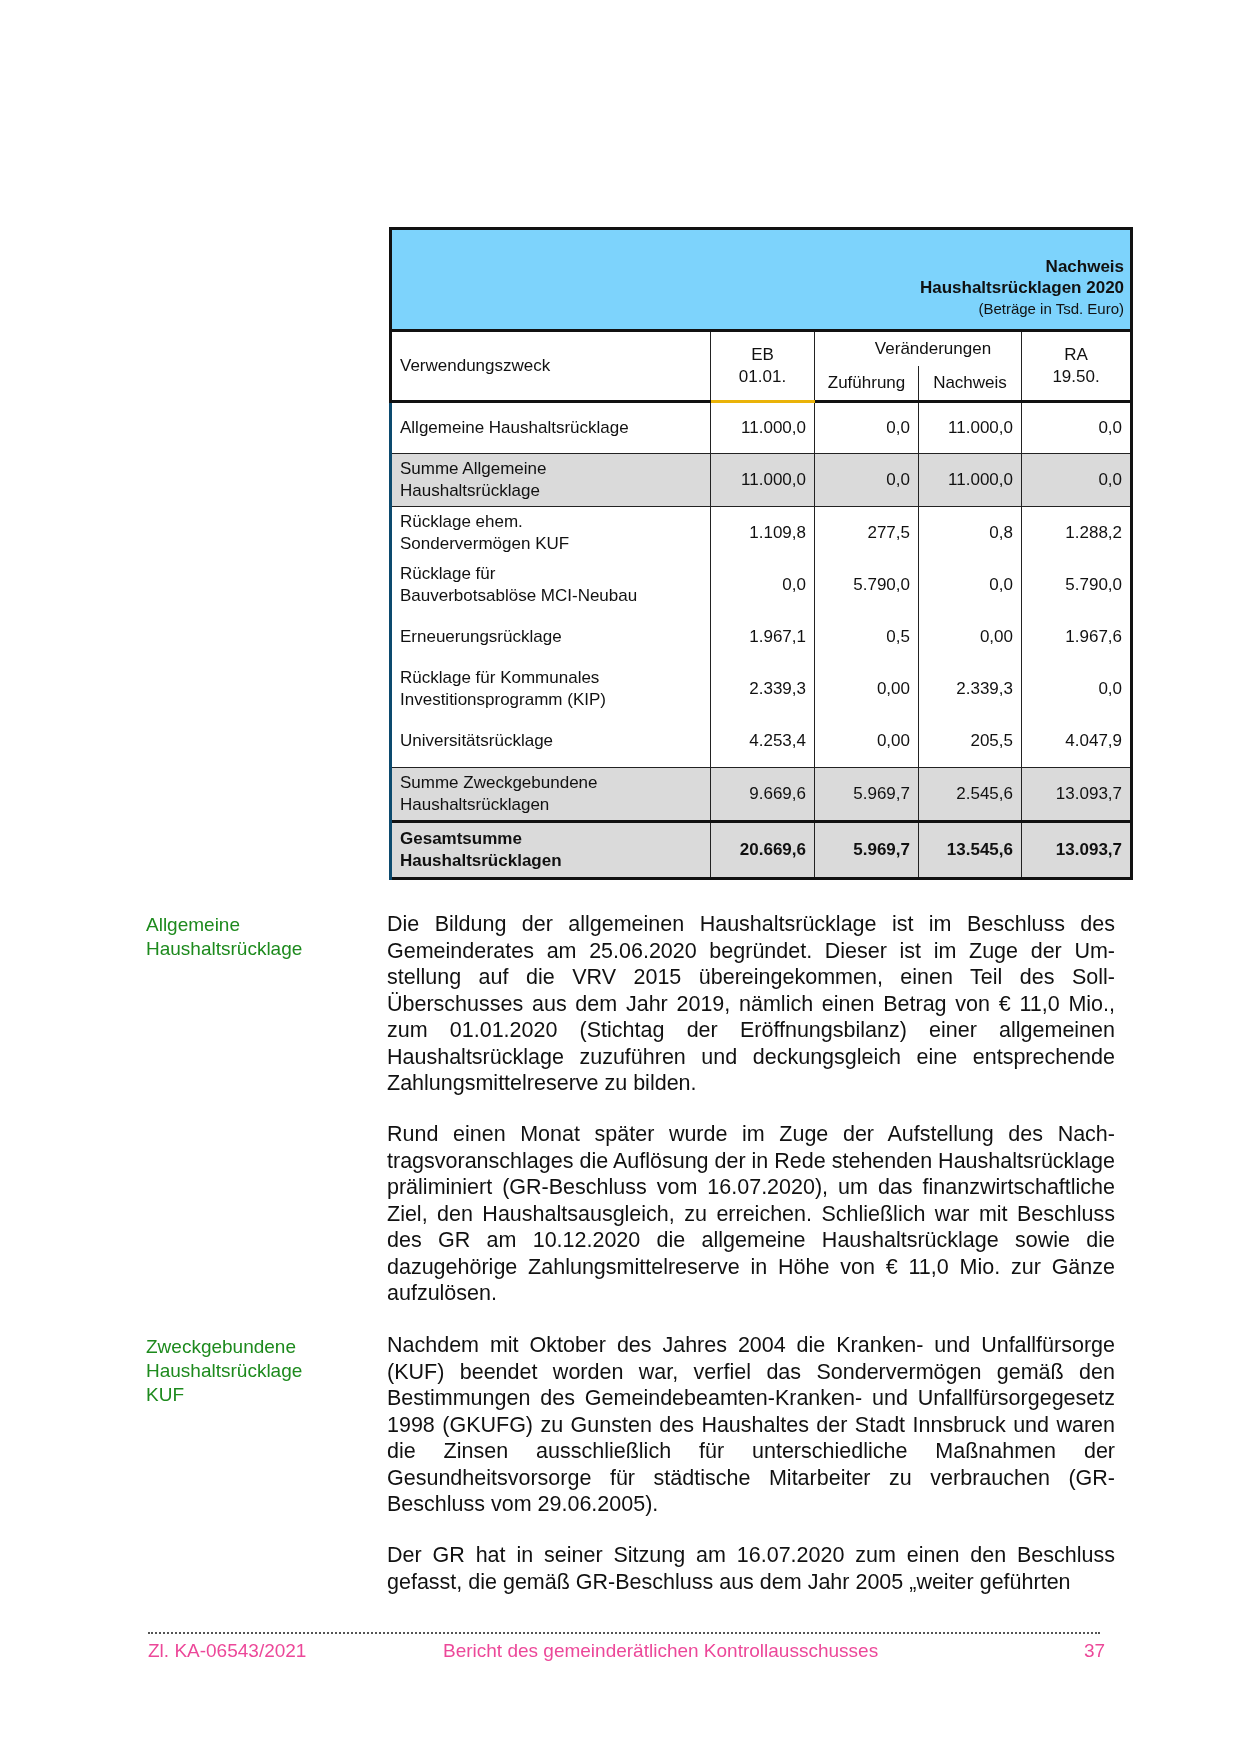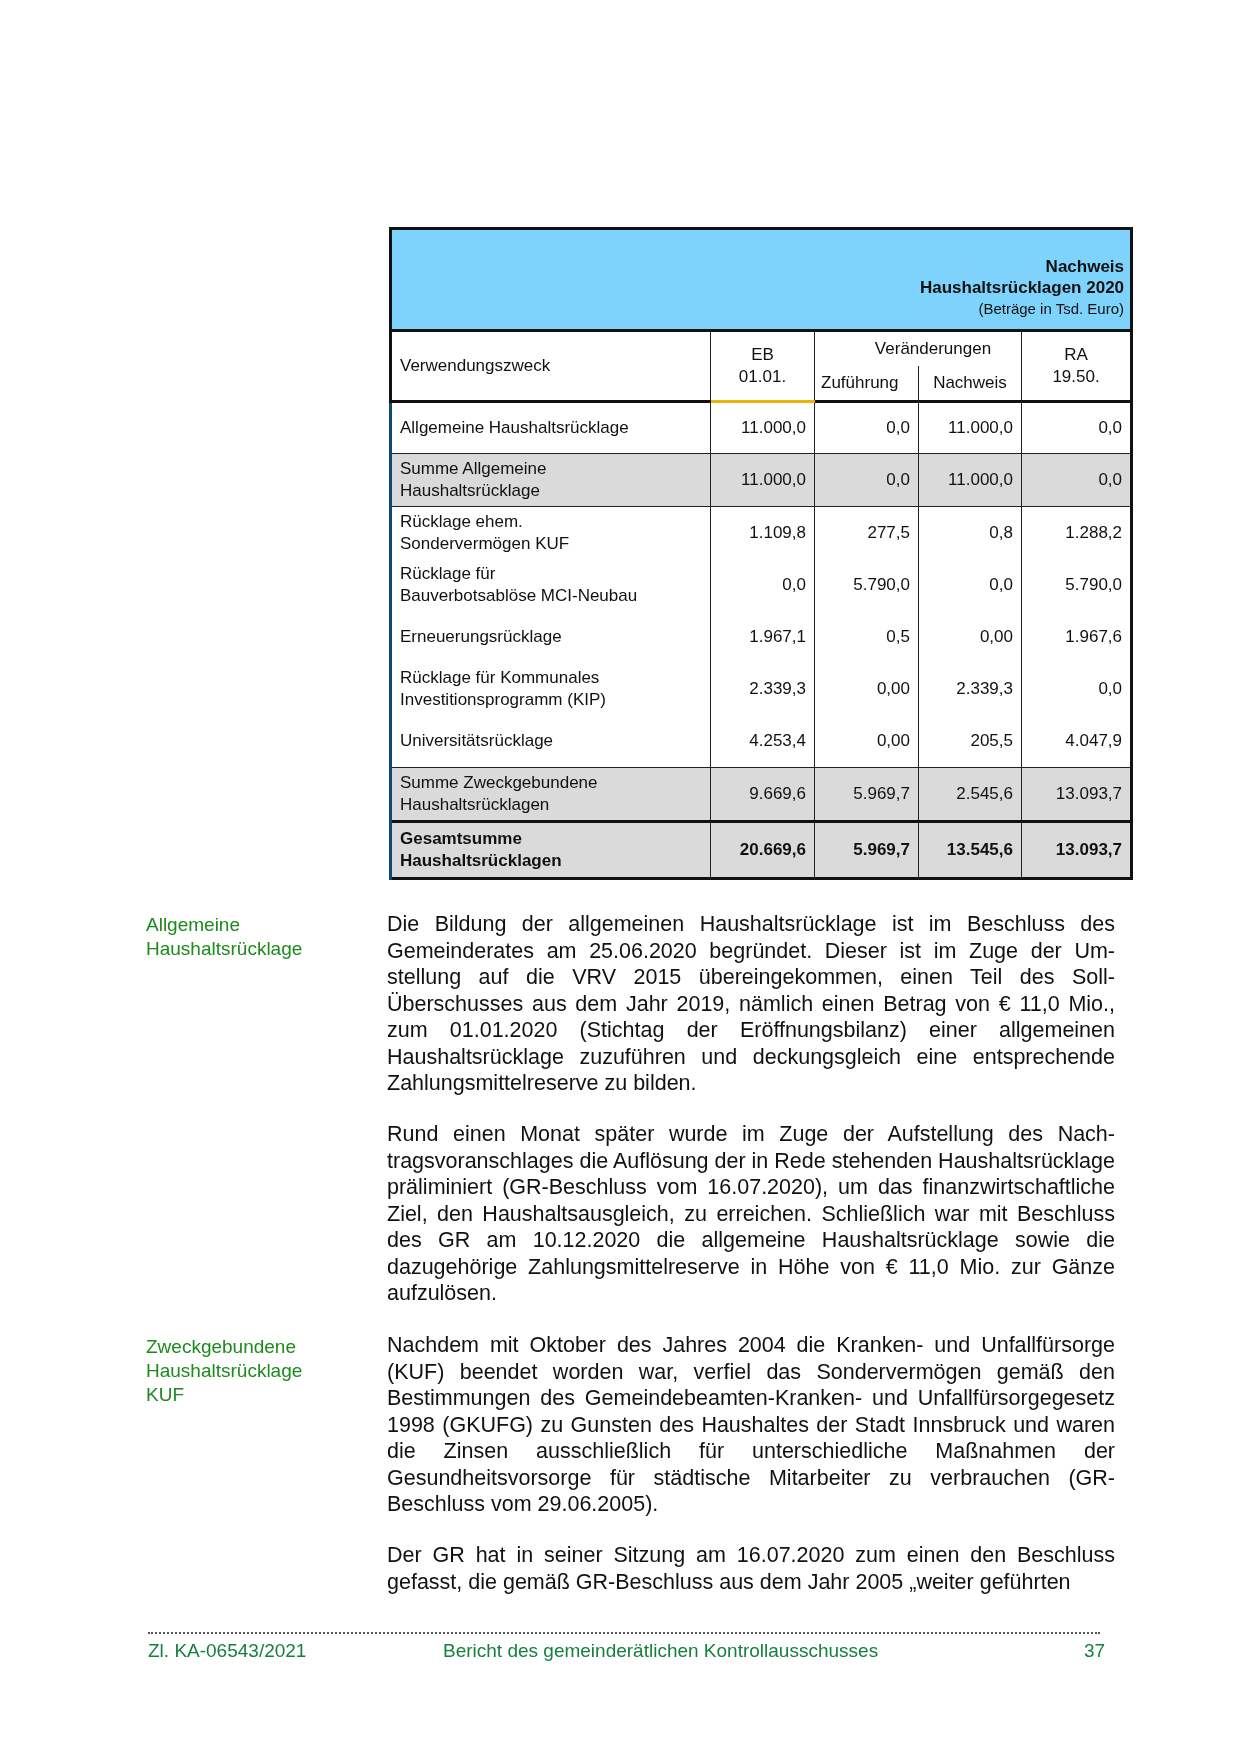--- a/index.html
+++ b/index.html
@@ -14,21 +14,21 @@
   .tbl .title-cell { background: #7dd3fc; text-align: right; height: 83px;
          border-bottom: 3px solid #111; line-height: 21px; padding-top: 16px; }
   .tbl .title-main { font-weight: bold; font-size: 17px; display: block; }
   .tbl .title-sub { font-size: 15px; display: block; }
   .tbl .hdr td { height: 34px; }
   .tbl .hdr-row1 td { border-bottom: none; }
   .tbl .hdr-purpose { text-align: left; padding-left: 8px; }
   .tbl .hdr-center { text-align: center; line-height: 22px; }
   .tbl .hdr-sub td { border-top: none; }
   .tbl .veraend { text-align: center; border-bottom: none !important; padding-left: 36px; }
-  .tbl .sub-z { text-align: left; border-top: none; border-left: none; }
+  .tbl .sub-z { text-align: center; border-top: none; border-left: none; }
   .tbl .sub-e { text-align: center; border-top: none; }
   .tbl tr.head-end td { border-bottom: 3px solid #111; }
   .tbl td.label { padding-left: 8px; line-height: 22px; }
   .tbl td.num { text-align: right; padding-right: 8px; }
   .tbl tr.row td { height: 50px; border-top: none; border-bottom: none; }
   .tbl tr.row td:first-child { border-left: 3px solid #0c4a6e; }
   .tbl tr.first td { border-top: 3px solid #111; }
   .tbl tr.sum td { background: #dadada; border-top: 1px solid #222; border-bottom: 1px solid #222; }
   .tbl tr.total td { background: #dadada; font-weight: bold; border-top: 3px solid #111; height: 50px; }
 
@@ -37,21 +37,21 @@
 
   
   .margin-label { position: absolute; left: 146px; width: 220px; color: #1d8a1d;
          font-size: 19px; line-height: 24px; }
   .para { position: absolute; left: 387px; width: 728px; font-size: 21.5px;
          line-height: 26.5px; text-align: justify; hyphens: manual; color: #111; }
 
   
   .footer-rule { position: absolute; left: 148px; top: 1632px; width: 952px;
          border-top: 2px dotted #555; height: 0; }
-  .footer { position: absolute; top: 1640px; font-size: 19px; color: #15803d; }
+  .footer { position: absolute; top: 1640px; font-size: 19px; color: #ec4899; }
   .f-left { left: 148px; }
   .f-center { left: 443px; }
   .f-right { left: 1084px; }
 </style>
 </head>
 <body>
 
 <table class="tbl">
   <colgroup>
       <col class="c1">

